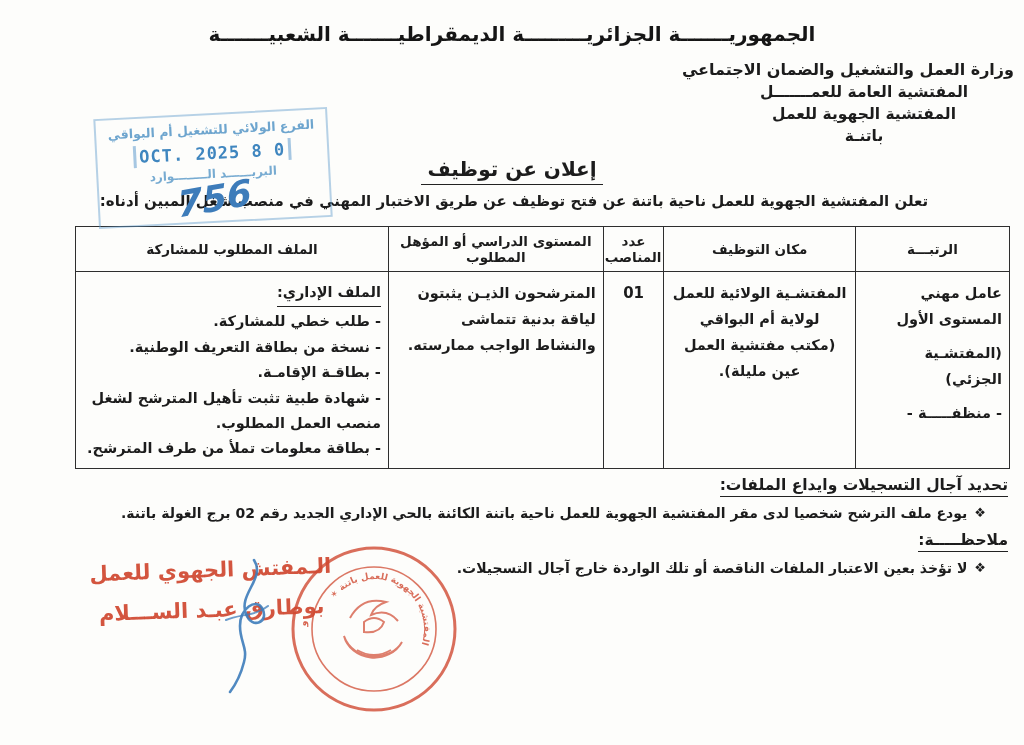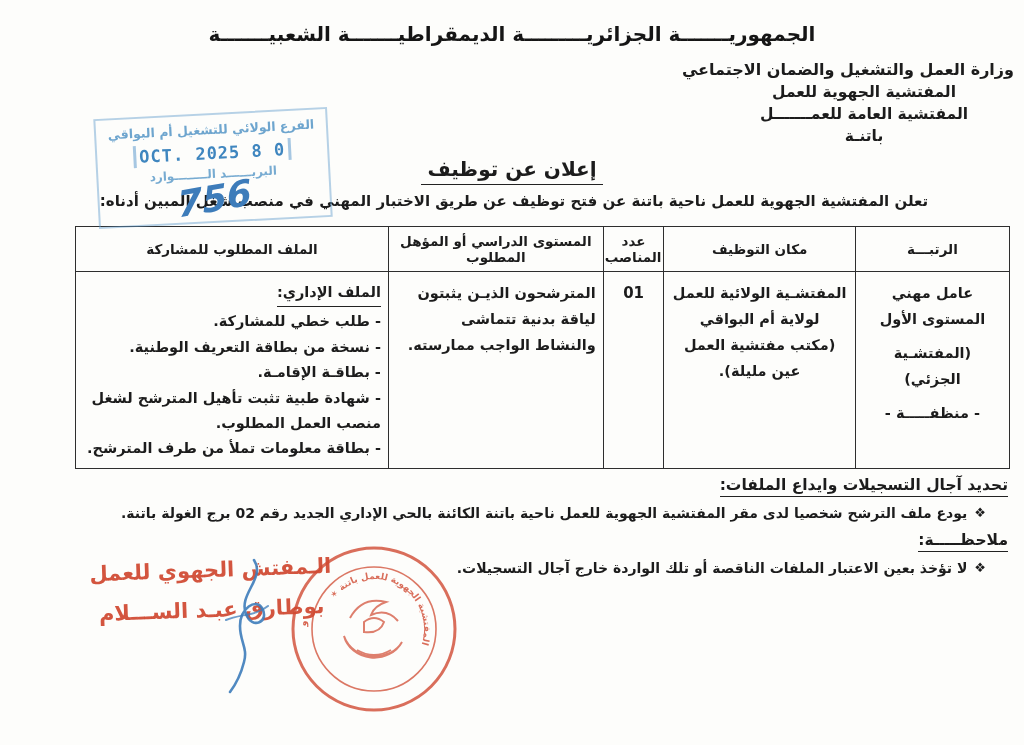--- a/index.html
+++ b/index.html
@@ -39,21 +39,21 @@
     width:935px;margin:7px 14px 0 auto;border-collapse:collapse;table-layout:fixed;
   }
   .jobs th,.jobs td{border:1.2px solid #2e2e2e;}
   .jobs th{
     font-size:13.5px;font-weight:bold;padding:6px 2px;background:transparent;
   }
   .jobs td{
     vertical-align:top;font-size:14.5px;font-weight:bold;
     padding:8px 7px 6px;height:150px;line-height:1.8;
   }
-  td.c-rank{text-align:center;}
+  td.c-rank{text-align:right;}
   td.c-rank div{margin-bottom:8px;}
   td.c-loc{text-align:center;}
   td.c-num{text-align:center;font-size:15px;}
   td.c-qual{text-align:right;}
   td.c-file{text-align:right;line-height:1.75;}
   .file-h{border-bottom:1.4px solid #222;width:fit-content;padding-bottom:1px;margin-bottom:2px;}
 
   
   .sec-h{
     font-size:15.5px;font-weight:bold;margin:7px 16px 0 0;
@@ -100,22 +100,22 @@
 </style>
 </head>
 <body>
 
 <div class="page">
 
   <div class="republic">الجمهوريـــــــة الجزائريـــــــــة الديمقراطيـــــــة الشعبيـــــــة</div>
 
   <div class="ministry-block">
     <div class="m1">وزارة العمل والتشغيل والضمان الاجتماعي</div>
+    <div class="m2">المفتشية العامة للعمـــــــل</div>
     <div class="m2">المفتشية الجهوية للعمل</div>
-    <div class="m2">المفتشية العامة للعمـــــــل</div>
     <div class="m2">باتنـة</div>
   </div>
 
   <div class="blue-stamp">
     <div class="bs-line1">الفرع الولائي للتشغيل أم البواقي</div>
     <div class="bs-date">0 8 OCT. 2025</div>
     <div class="bs-line2">البريــــــد الــــــــوارد</div>
     <div class="bs-number">756</div>
   </div>
 

